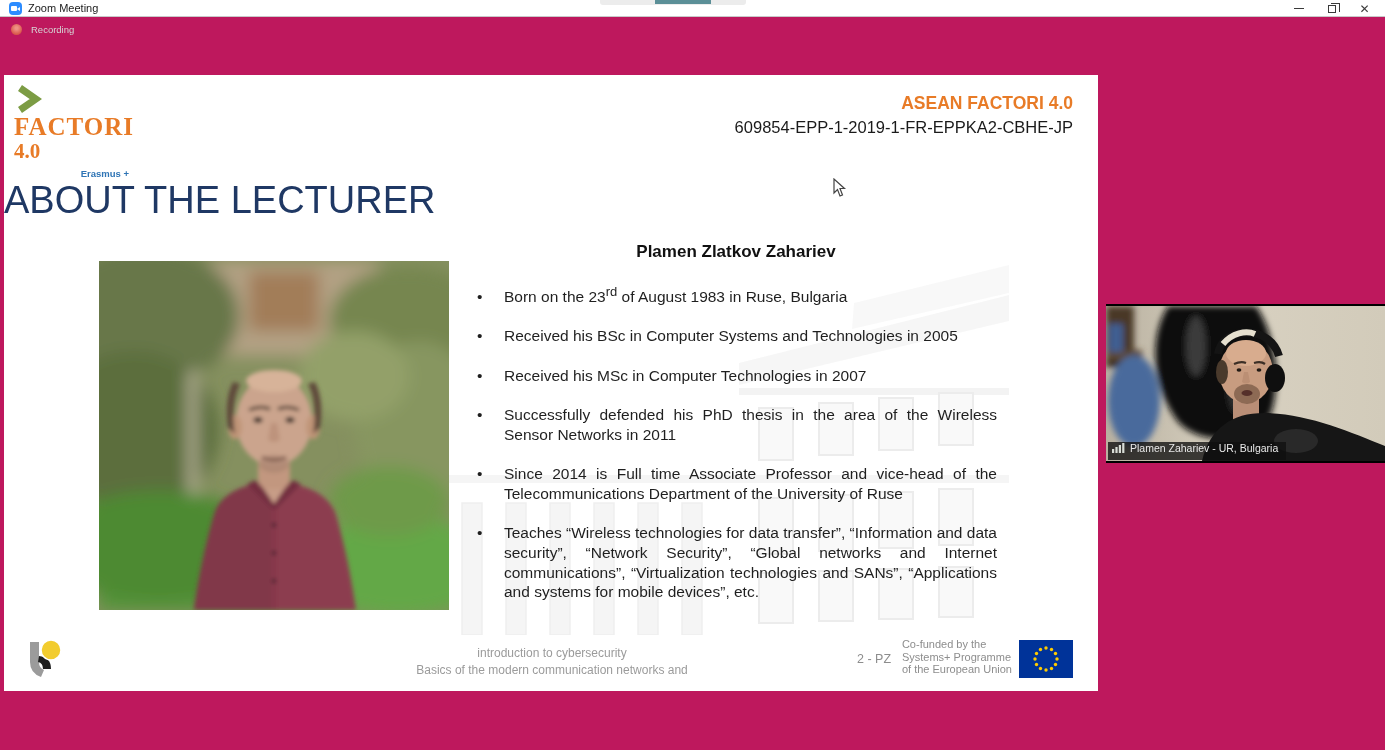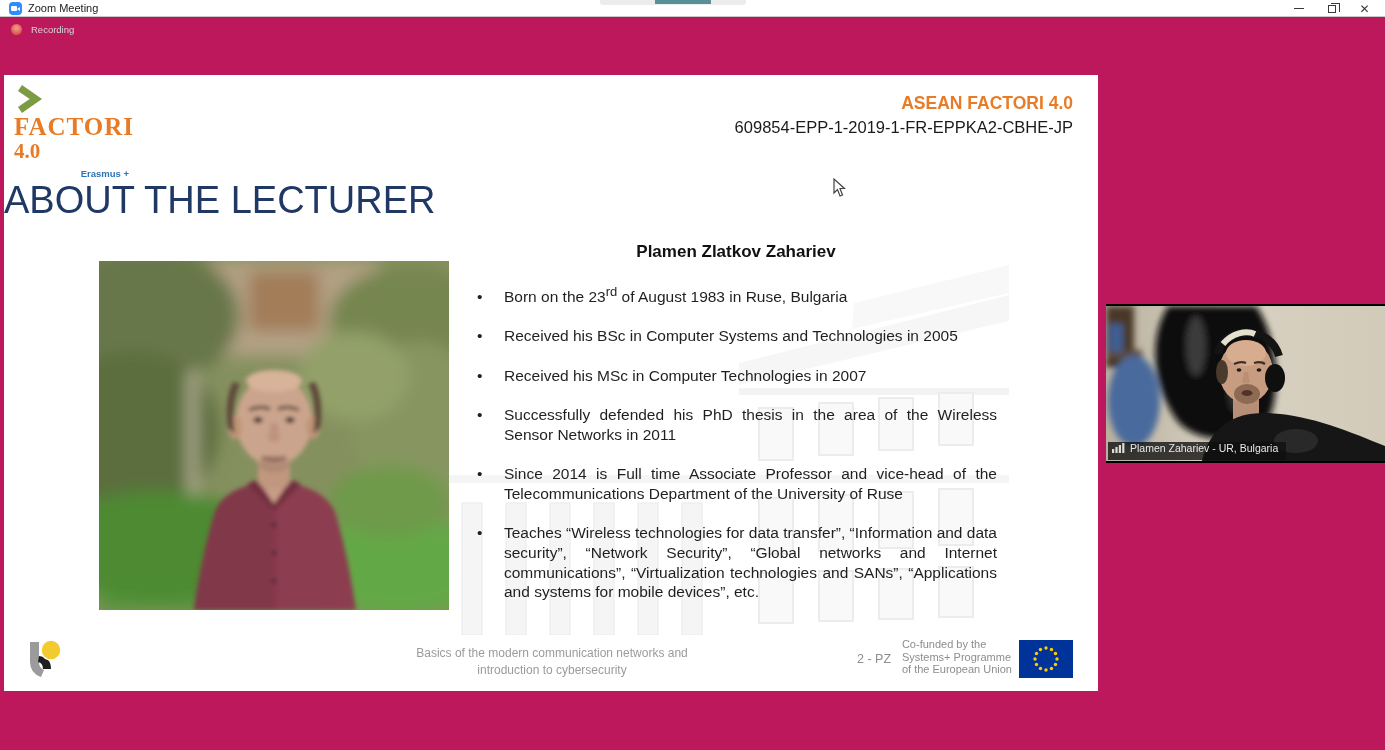--- a/index.html
+++ b/index.html
@@ -245,22 +245,22 @@
         <span class="bt">Teaches “Wireless technologies for data transfer”, “Information and data security”, “Network Security”, “Global networks and Internet communications”, “Virtualization technologies and SANs”, “Applications and systems for mobile devices”, etc.</span>
       </li>
     </ul>
 
     <svg class="uni-logo" width="42" height="42" viewBox="0 0 42 42">
       <path d="M6,4 h9 v20 q0,6 5,8 l-3,7 q-11,-4 -11,-15 z" fill="#9b9b9b"></path>
       <path d="M15,18 q12,1 12,13 l-8,0 q0,-6 -5,-7 z" fill="#1f1f1f"></path>
       <circle cx="27" cy="12" r="10" fill="#F2CC2E" stroke="#ffffff" stroke-width="1.5"></circle>
     </svg>
     <div class="course">
+      <div>introduction to cybersecurity</div>
       <div>Basics of the modern communication networks and</div>
-      <div>introduction to cybersecurity</div>
     </div>
     <div class="slide-num">2 - PZ</div>
     <div class="cofunded">
       <div>Co-funded by the</div>
       <div>Systems+ Programme</div>
       <div>of the European Union</div>
     </div>
     <svg class="eu-flag" width="54" height="38" viewBox="0 0 54 38">
       <rect width="54" height="38" fill="#003399"></rect>
       <g fill="#FFCC00">

